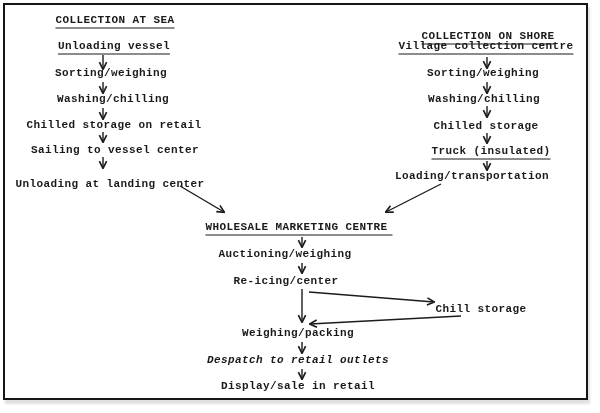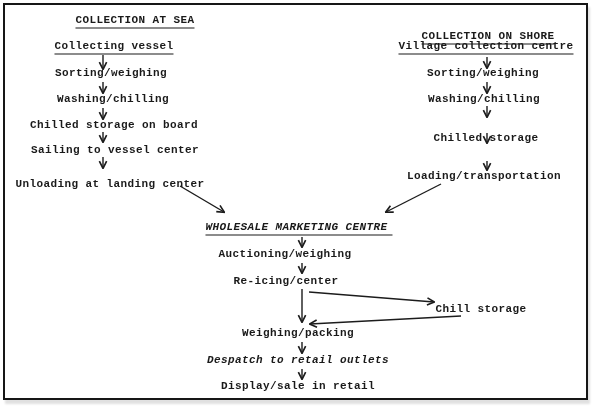--- a/index.html
+++ b/index.html
@@ -24,21 +24,21 @@
     position:absolute;
     transform:translate(-50%,-50%);
     white-space:nowrap;
     font-weight:bold;
     font-size:11px;
     line-height:13px;
     letter-spacing:0.4px;
     color:#1a1a1a;
   }
   .u{border-bottom:1.5px solid #1a1a1a;padding-bottom:1px;}
-  .u-ext{padding-right:5px;font-style:italic;}
+  .u-ext{padding-right:5px;}
 </style>
 </head>
 <body>
 
 <div class="page">
   <div class="frame"></div>
 
   <svg class="arrow-layer" width="600" height="413" viewBox="0 0 600 413" xmlns="http://www.w3.org/2000/svg">
     <defs>
       <marker id="ah" viewBox="0 0 10 10" refX="8.5" refY="5" markerWidth="6.5" markerHeight="6.5" orient="auto">
@@ -64,34 +64,35 @@
     <line x1="302" y1="237" x2="302" y2="247" marker-end="url(#ah)"></line>
     <line x1="302" y1="263" x2="302" y2="273" marker-end="url(#ah)"></line>
     <line x1="302" y1="289" x2="302" y2="322" marker-end="url(#ah)"></line>
     <line x1="302" y1="342" x2="302" y2="353" marker-end="url(#ah)"></line>
     <line x1="302" y1="369" x2="302" y2="379" marker-end="url(#ah)"></line>
 
     <line x1="309" y1="292" x2="434" y2="302" marker-end="url(#ah)"></line>
     <line x1="461" y1="316" x2="310" y2="324" marker-end="url(#ah)"></line>
   </svg>
 
-  <div class="node u" style="left:115px;top:21px;margin-left:20px;">COLLECTION AT SEA</div>
-  <div class="node u" style="left:114px;top:47px;">Collecting vessel</div>
+  <div class="node u" style="left:115px;top:21px;">COLLECTION AT SEA</div>
+  <div class="node u" style="left:114px;top:47px;">Unloading vessel</div>
   <div class="node" style="left:111px;top:73px;">Sorting/weighing</div>
   <div class="node" style="left:113px;top:99px;">Washing/chilling</div>
-  <div class="node" style="left:114px;top:125px;">Chilled storage on board</div>
+  <div class="node" style="left:114px;top:125px;">Chilled storage on retail</div>
   <div class="node" style="left:115px;top:150px;">Sailing to vessel center</div>
   <div class="node" style="left:110px;top:184px;">Unloading at landing center</div>
 
   <div class="node u" style="left:488px;top:37px;">COLLECTION ON SHORE</div>
   <div class="node u" style="left:486px;top:47px;">Village collection centre</div>
   <div class="node" style="left:483px;top:73px;">Sorting/weighing</div>
   <div class="node" style="left:484px;top:99px;">Washing/chilling</div>
-  <div class="node" style="left:486px;top:126px;margin-top:12px;">Chilled storage</div>
-  <div class="node" style="left:484px;top:176px;">Loading/transportation</div>
+  <div class="node" style="left:486px;top:126px;">Chilled storage</div>
+  <div class="node u" style="left:491px;top:152px;">Truck (insulated)</div>
+  <div class="node" style="left:472px;top:176px;">Loading/transportation</div>
 
   <div class="node u u-ext" style="left:299px;top:228px;">WHOLESALE MARKETING CENTRE</div>
   <div class="node" style="left:285px;top:254px;">Auctioning/weighing</div>
   <div class="node" style="left:286px;top:281px;">Re-icing/center</div>
   <div class="node" style="left:298px;top:333px;">Weighing/packing</div>
   <div class="node" style="left:298px;top:360px;font-style:italic;">Despatch to retail outlets</div>
   <div class="node" style="left:298px;top:386px;">Display/sale in retail</div>
   <div class="node" style="left:481px;top:309px;">Chill storage</div>
 </div>
 

